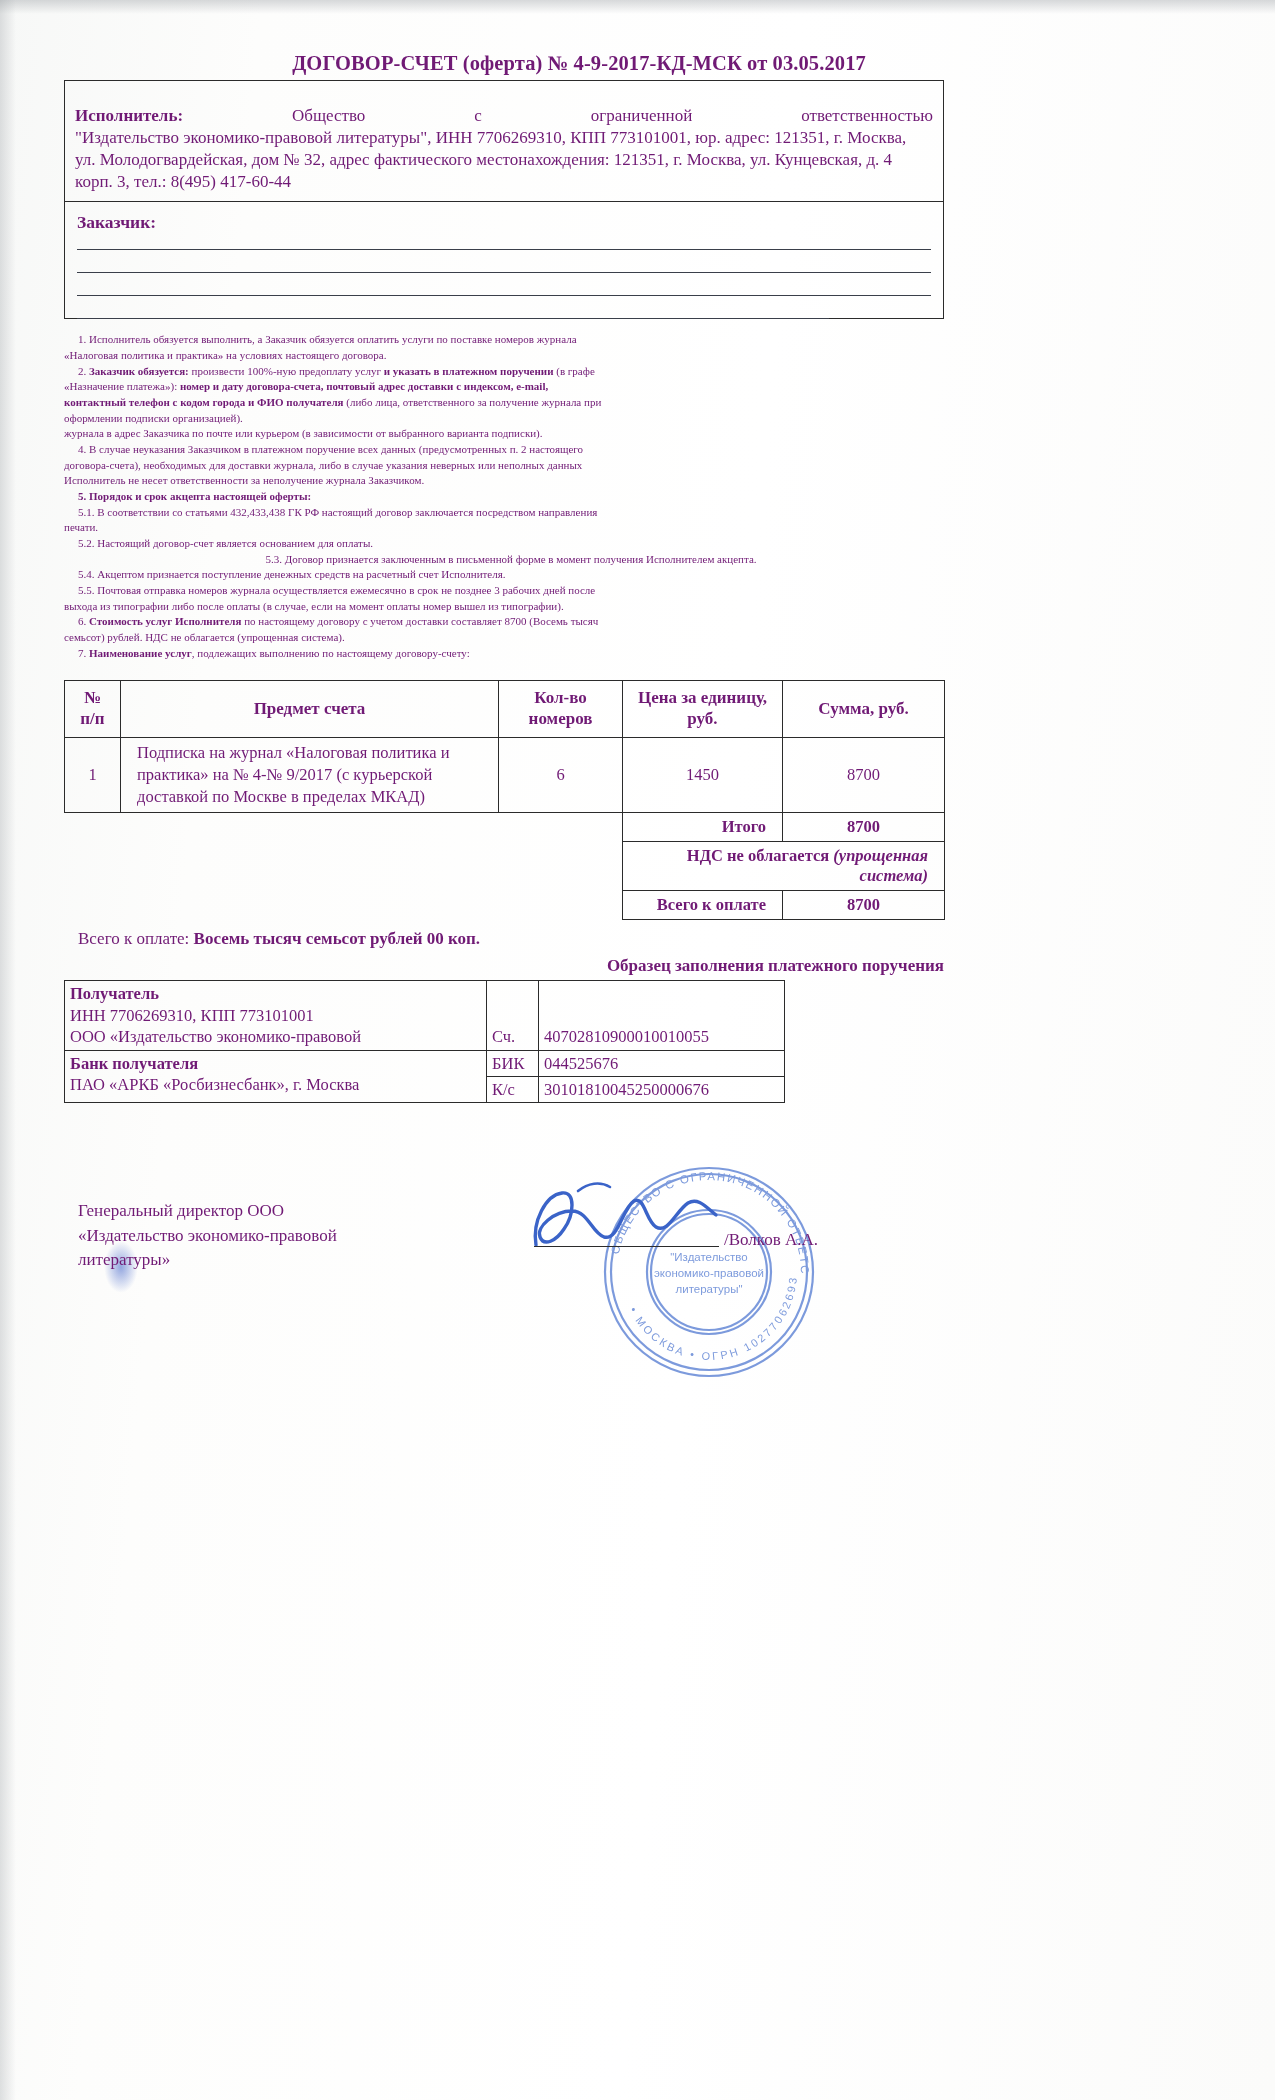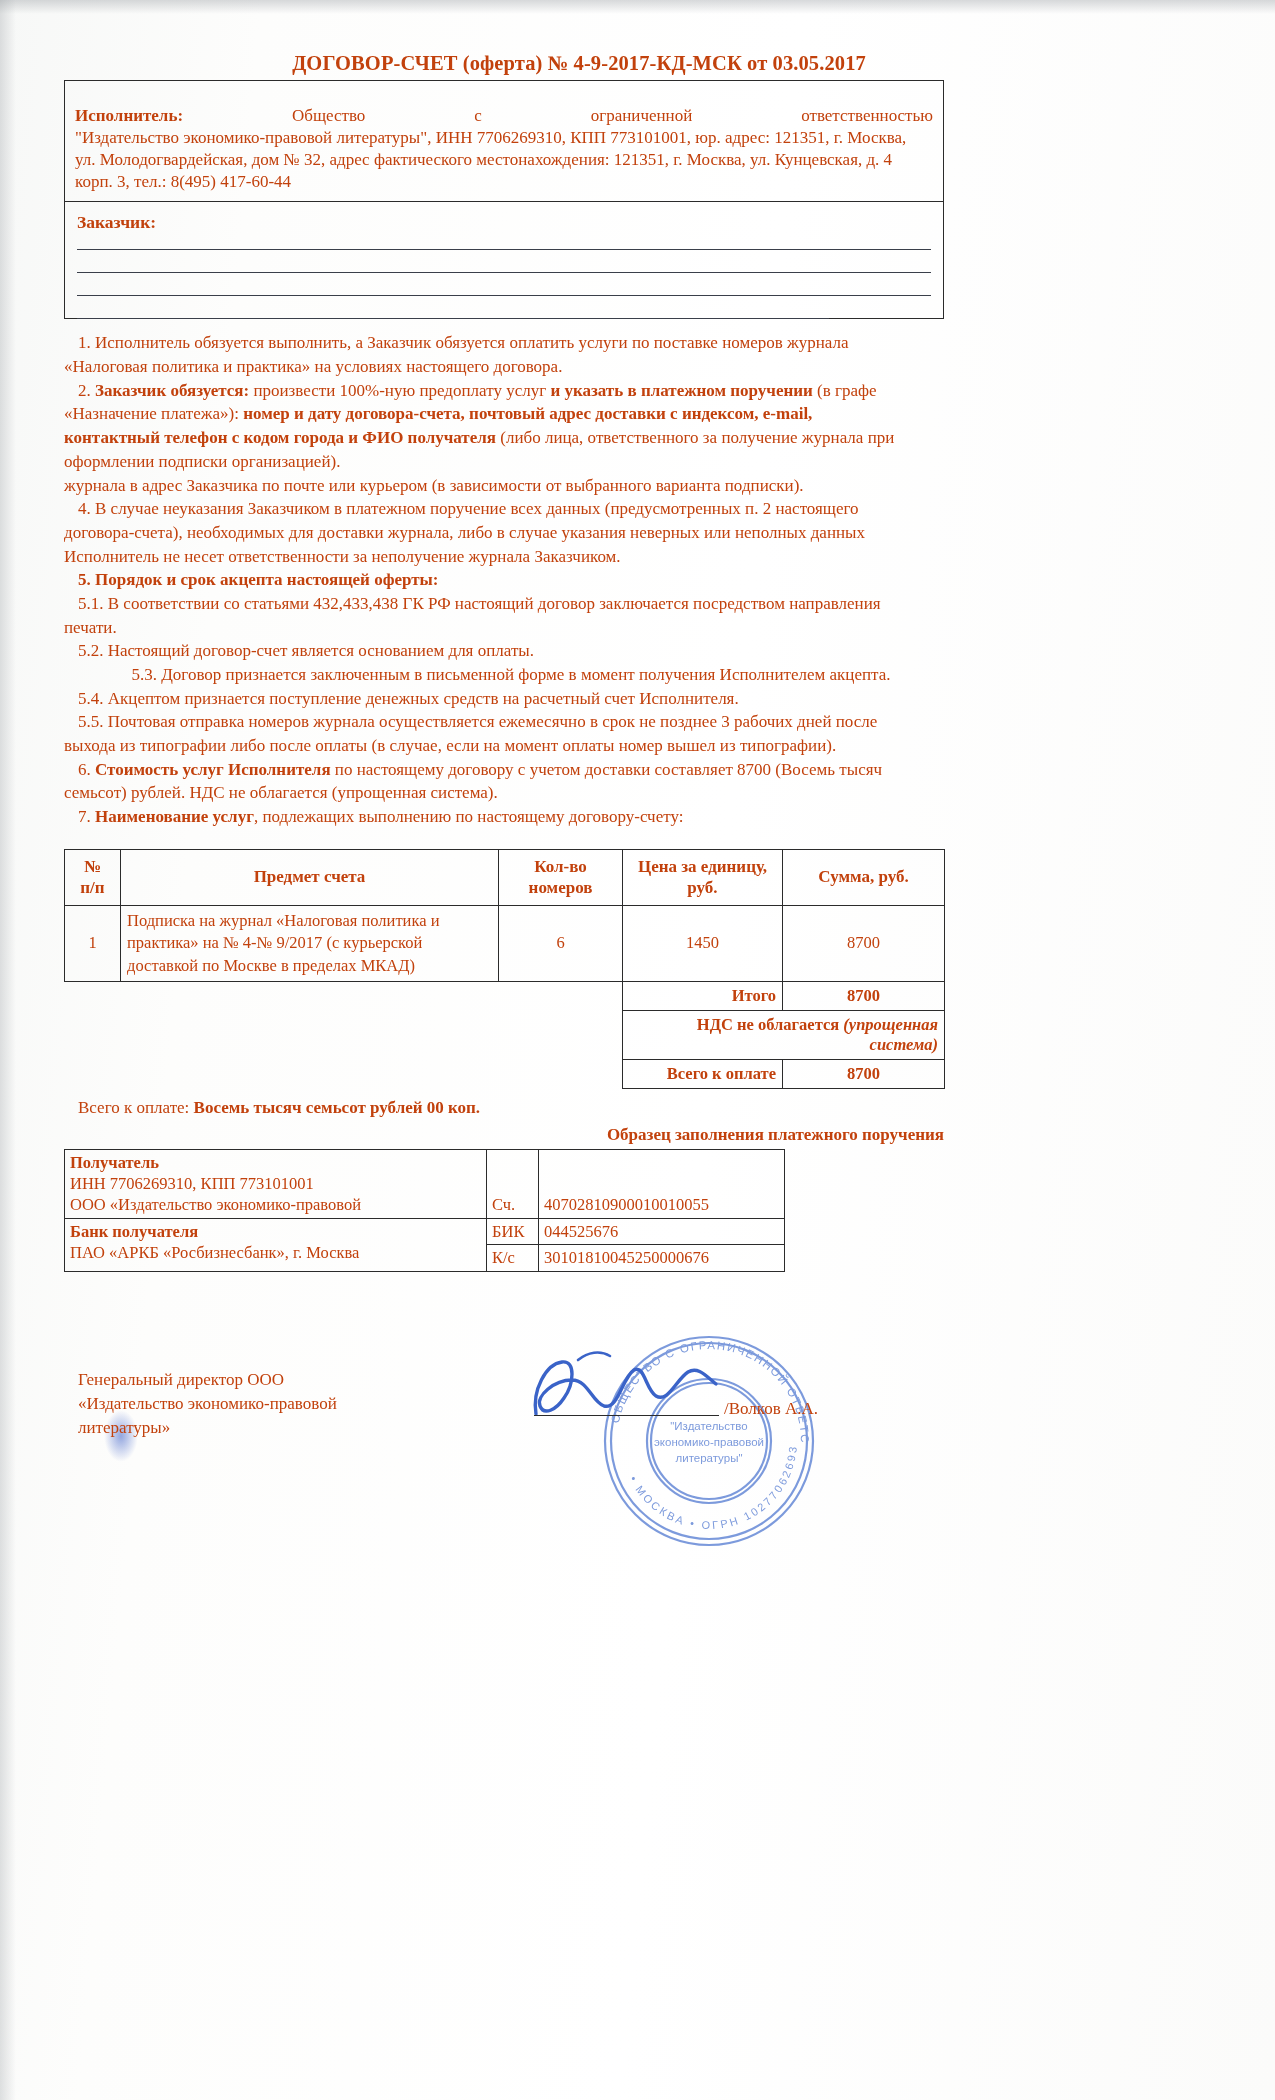--- a/index.html
+++ b/index.html
@@ -8,21 +8,21 @@
     padding: 0;
     background: #8c8c8c;
   }
   .page {
     position: relative;
     width: 1275px;
     height: 2100px;
     margin: 0 auto;
     background: #ffffff;
     font-family: "Liberation Serif", "DejaVu Serif", serif;
-    color: #c2410c;
+    color: #701a75;
     overflow: hidden;
   }
   
   .paper-tint {
     position: absolute;
     inset: 0;
     background:
       linear-gradient(95deg, #f7f8f7 0%, #fdfdfc 18%, #ffffff 55%, #fbfbfa 100%);
     pointer-events: none;
   }
@@ -91,39 +91,39 @@
     margin: 0 0 22px 0;
   }
   .blank-line.short { width: 88%; }
 
   
   .body-text {
     margin-top: 13px;
   }
   .body-text p {
     margin: 0 0 1px 0;
-    font-size: 17px;
+    font-size: 11px;
     line-height: 1.335;
     text-align: justify;
     text-indent: 14px;
   }
 
   
   table {
     border-collapse: collapse;
     font-size: 16.5px;
   }
   .svc-table {
     margin-top: 20px;
     width: 880px;
     table-layout: fixed;
   }
   .svc-table td, .svc-table th {
     border: 1.3px solid #2b2b2b;
-    padding: 4px 6px;
+    padding: 4px 16px;
     vertical-align: middle;
   }
   .svc-table thead th {
     text-align: center;
     font-weight: bold;
     font-size: 17px;
     line-height: 1.22;
     padding: 7px 4px;
   }
   .col-num   { width: 56px; }

